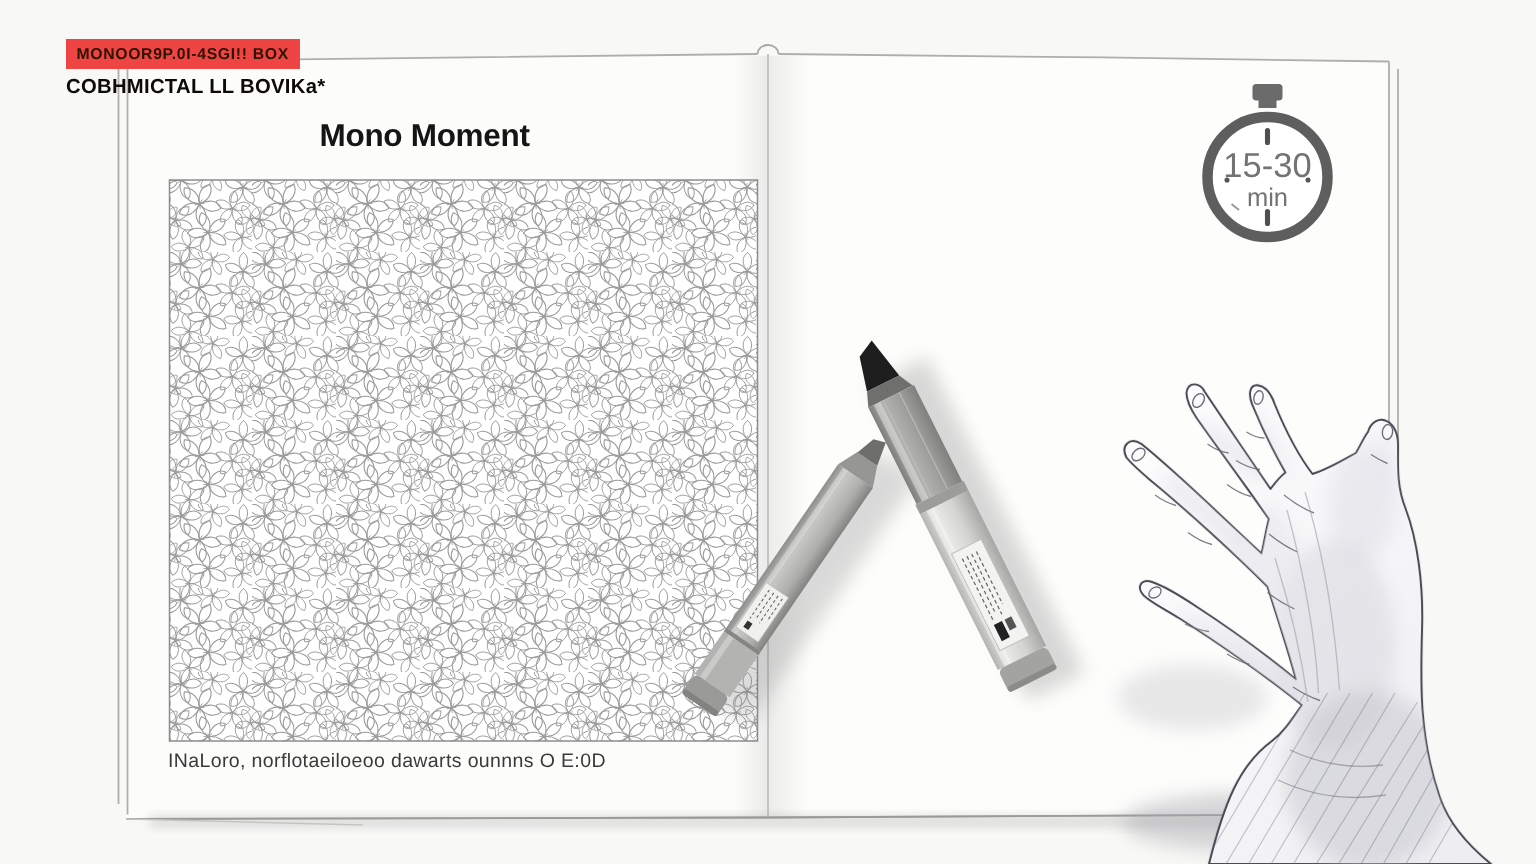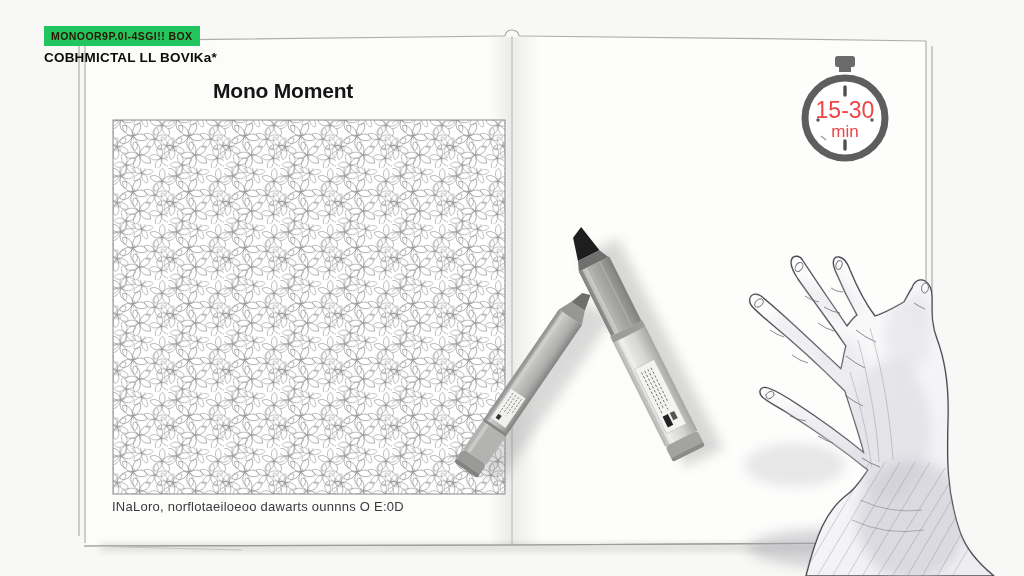--- a/index.html
+++ b/index.html
@@ -1,29 +1,29 @@
 <!DOCTYPE html>
 <html><head>
 <meta charset="utf-8">
 <style>
   html,body{margin:0;padding:0;background:#e9e9e7;}
   .scene{position:relative;width:1024px;height:576px;overflow:hidden;
          background:#f8f8f6;font-family:"Liberation Sans","DejaVu Sans",sans-serif;}
   svg{position:absolute;left:0;top:0;}
-  .badge{position:absolute;left:44px;top:26px;background:#22c55e;color:#2b1400;
+  .badge{position:absolute;left:44px;top:26px;background:#ef4444;color:#2b1400;
          font-weight:900;font-size:10.5px;letter-spacing:.45px;padding:5px 7px 4px;
          line-height:1;white-space:nowrap;}
   .badge-sub{position:absolute;left:44px;top:50px;color:#0e0b06;font-weight:700;
          font-size:13.5px;letter-spacing:.2px;white-space:nowrap;}
   .title{position:absolute;left:213px;top:79px;font-size:21px;font-weight:700;
          color:#151515;letter-spacing:-.2px;white-space:nowrap;}
   .caption{position:absolute;left:112px;top:499px;font-size:13px;color:#3a3a3a;
          letter-spacing:.25px;white-space:nowrap;}
   .timer-text{position:absolute;left:800px;top:98px;width:90px;text-align:center;
-         color:#ef4444;}
+         color:#737373;}
   .timer-range{font-size:23px;line-height:1.08;}
   .timer-unit{font-size:17px;line-height:1.05;text-align:center;}
 </style>
 </head>
 <body>
 
 <div class="scene">
 
 <svg width="1024" height="576" viewBox="0 0 1024 576">
   <defs>

